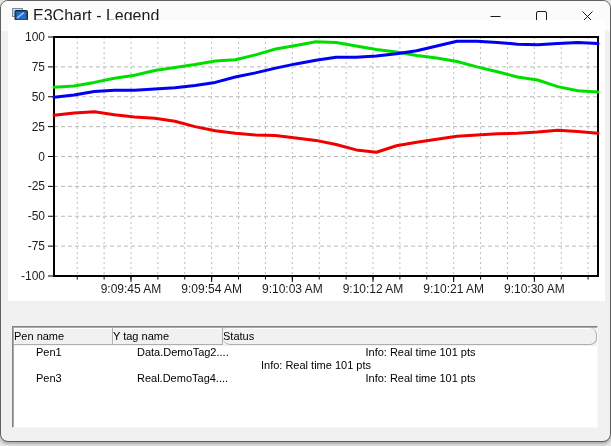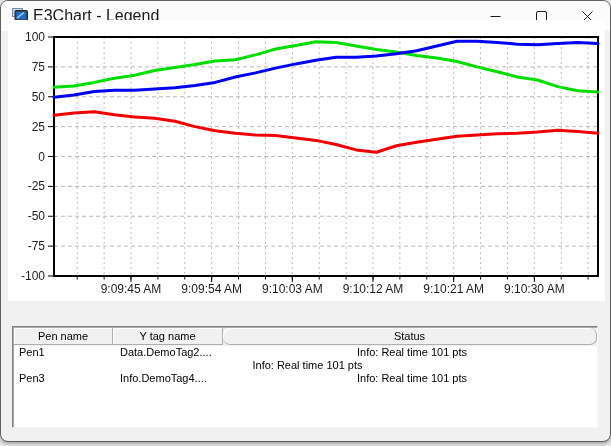--- a/index.html
+++ b/index.html
@@ -31,28 +31,28 @@
   
   .legend-table {
     position:absolute; left:11px; top:325px; width:586px; height:102px;
     background:#ffffff;
     border:1px solid #828282; border-right-color:#f8f8f8; border-bottom-color:#f8f8f8;
     box-shadow:inset 1px 1px 0 #a9a9a9;
     font-size:11px; color:#000;
   }
   .legend-header { display:flex; height:18px; background:#f1f1f1; margin:1px 0 0 1px; }
   .hdr-cell {
-    background:#f1f1f1; height:17px; line-height:16px; text-align:center;
+    background:#f1f1f1; height:17px; line-height:16px; 
     border-right:1px solid #aeaeae; border-bottom:1px solid #aeaeae;
     box-shadow:inset 1px 1px 0 #ffffff; overflow:hidden; white-space:nowrap;
   }
   .hdr-pen { width:99px; }
   .hdr-tag { width:110px; }
   .hdr-status { flex:1;border-radius:7px; }
-  .legend-rows { margin-left:1px; }
+  .legend-rows { margin-left:18px; }
   .legend-row { display:flex; height:13px; line-height:13px; white-space:nowrap; }
   .cell-pen { width:99px; padding-left:5px; overflow:hidden; }
   .cell-tag { width:110px; padding-left:7px; overflow:hidden; }
   .cell-status { flex:1; padding-left:4px; overflow:hidden;text-align:center; }
 </style>
 </head>
 <body>
 
 <div class="stage">
   <div class="window">
@@ -182,20 +182,20 @@
         <div class="legend-row">
           <div class="cell-pen">Pen1</div>
           <div class="cell-tag">Data.DemoTag2....</div>
           <div class="cell-status">Info: Real time 101 pts</div>
         </div>
         <div class="legend-row">
           <div class="cell-status">Info: Real time 101 pts</div>
         </div>
         <div class="legend-row">
           <div class="cell-pen">Pen3</div>
-          <div class="cell-tag">Info.DemoTag4....</div>
+          <div class="cell-tag">Real.DemoTag4....</div>
           <div class="cell-status">Info: Real time 101 pts</div>
         </div>
       </div>
     </div>
 
   </div>
 </div>
 
 </body></html>

